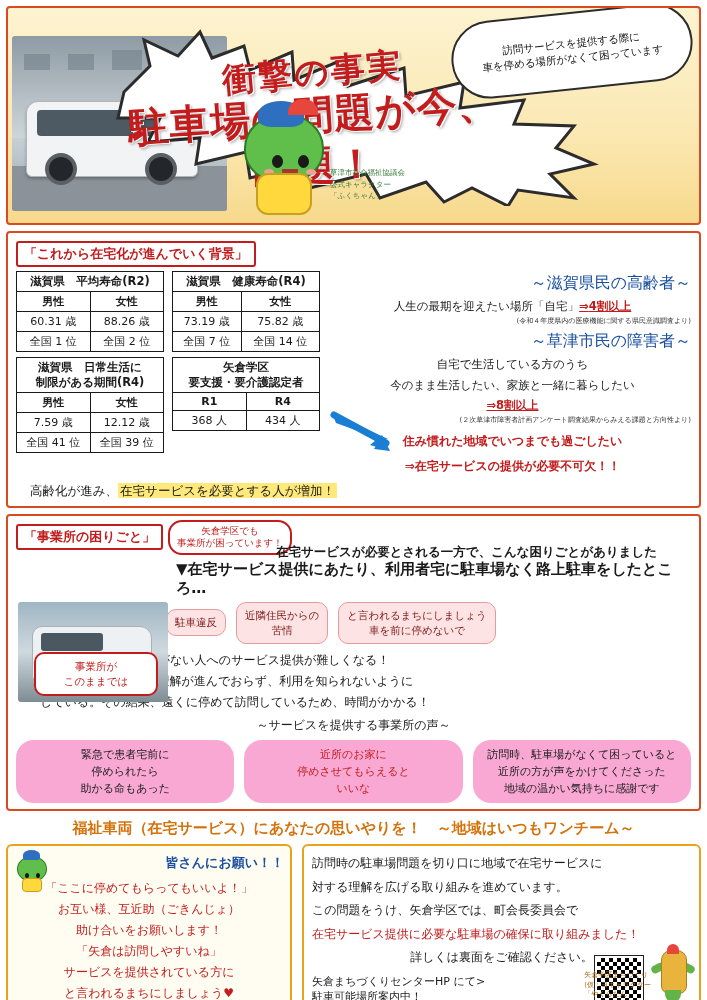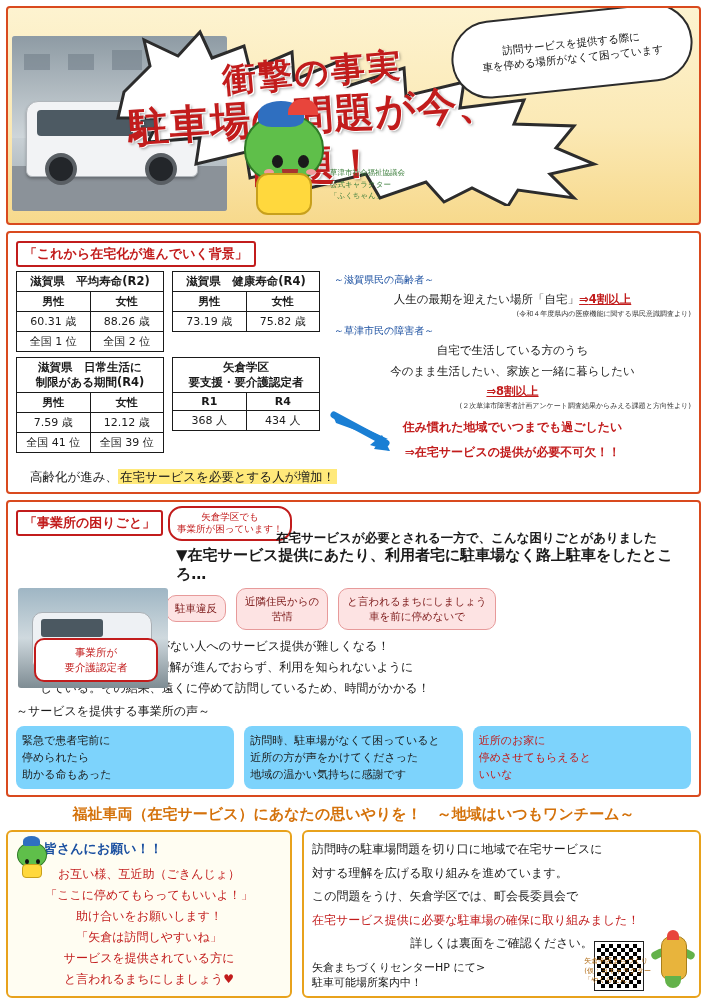--- a/index.html
+++ b/index.html
@@ -60,21 +60,21 @@
   .sec-title{display:inline-block;background:#fff;color:#c21c1c;font-weight:bold;font-size:13px;
       border:2px solid #c21c1c;border-radius:3px;padding:2px 6px;margin-bottom:4px;}
   .row{display:flex;gap:8px;}
   .col-left{width:304px;}
   .col-right{flex:1;padding-left:6px;}
   table.t{border-collapse:collapse;width:100%;background:#fff;margin-bottom:5px;}
   table.t th,table.t td{border:1px solid #1a1a1a;text-align:center;padding:2px 1px;font-size:11px;}
   table.t th.hdr{background:#fff;font-weight:bold;font-size:11.5px;}
   .two{display:flex;gap:8px;}
   .two > div{flex:1;}
-  .rt-h{text-align:left;font-size:10px;color:#1a4fa0;margin:2px 0 3px;}
+  .rt-h{text-align:right;font-size:16px;color:#1a4fa0;margin:2px 0 3px;}
   .rt-p{text-align:center;font-size:11.5px;line-height:1.6;margin:0 0 2px;}
   .u-red{color:#c21c1c;font-weight:bold;text-decoration:underline;}
   .note{font-size:7px;color:#333;text-align:right;line-height:1.4;margin:0 0 4px;}
   .redbox{color:#c21c1c;font-weight:bold;font-size:12px;text-align:center;line-height:1.6;margin-top:6px;}
   .bottom-line{font-size:12.5px;margin-top:6px;padding-left:14px;}
   .hl-y{background:#ffe97a;padding:0 2px;}
   .arrow-blue{position:absolute;}
 
   
   .callout{display:inline-block;background:#fff;border:2px solid #c21c1c;border-radius:14px;
@@ -86,29 +86,29 @@
       text-align:center;line-height:1.45;color:#7a1616;}
   .photo2{position:absolute;left:10px;top:86px;width:150px;height:100px;border-radius:3px;
       background:linear-gradient(180deg,#9fb6c4 0%,#cfd9de 50%,#7e8c93 100%);overflow:hidden;}
   .van2{position:absolute;left:14px;bottom:22px;width:118px;height:52px;background:#eef1f4;border:1px solid #aab0b5;border-radius:10px 12px 4px 4px;}
   .van2 .g{position:absolute;left:8px;top:6px;width:62px;height:18px;background:#4b5861;border-radius:3px;}
   .van2 .stripe{position:absolute;left:6px;bottom:12px;width:104px;height:7px;background:#2f7ec7;border-radius:2px;}
   .van2 .w{position:absolute;bottom:-7px;width:18px;height:18px;border-radius:50%;background:#22262a;border:3px solid #5a5f64;}
   .bubble-red{position:absolute;left:16px;top:50px;width:112px;background:#fff;border:2px solid #c21c1c;border-radius:10px;
       color:#c21c1c;font-size:10.5px;text-align:center;padding:5px 4px;line-height:1.45;}
   .s2-body{margin:6px 0 0 8px;font-size:12px;line-height:1.75;}
-  .s2-center{text-align:left;font-size:12px;margin:4px 0 6px;}
+  .s2-center{text-align:center;font-size:12px;margin:4px 0 6px;}
   .voices{display:flex;gap:10px;justify-content:space-between;margin-top:2px;}
-  .voice{flex:1;background:#7dd3fc;border-radius:8px;padding:6px 6px;text-align:left;font-size:11px;line-height:1.55;}
+  .voice{flex:1;background:#f9a8d4;border-radius:18px;padding:6px 6px;text-align:center;font-size:11px;line-height:1.55;}
 
   
   .banner{text-align:center;color:#d4720b;font-weight:bold;font-size:15px;margin:8px 0 6px;}
   .s3{display:flex;gap:10px;}
   .s3-left{width:270px;border:2px solid #e8a21c;border-radius:6px;background:#fffdf2;padding:6px;position:relative;}
-  .s3-left .ttl{color:#1a4fa0;font-weight:bold;font-size:13px;text-align:left;margin:2px 0 6px;padding-left:30px;}
+  .s3-left .ttl{color:#1a4fa0;font-weight:bold;font-size:13px;text-align:right;margin:2px 0 6px;padding-left:30px;}
   .s3-left p{margin:0;font-size:12px;line-height:1.75;text-align:center;color:#c21c1c;}
   .mini-mascot{position:absolute;left:6px;top:4px;width:34px;height:40px;}
   .mm-head{position:absolute;left:3px;top:6px;width:28px;height:24px;border-radius:50%;background:#5fbf4a;border:1px solid #2f7a26;}
   .mm-hair{position:absolute;left:9px;top:0px;width:17px;height:10px;background:#2f6fc0;border-radius:50% 50% 20% 20%;}
   .mm-eye{position:absolute;top:16px;width:4px;height:5px;background:#111;border-radius:50%;}
   .mm-body{position:absolute;left:8px;top:28px;width:18px;height:12px;background:#ffd83d;border:1px solid #c8a01c;border-radius:4px;}
   .s3-right{flex:1;border:2px solid #e8a21c;border-radius:6px;background:#fff;padding:7px 8px;position:relative;}
   .s3-right p{margin:0 0 2px;font-size:12px;line-height:1.8;}
   .s3-right .red{color:#c21c1c;}
   .qr{position:absolute;right:56px;bottom:6px;width:44px;height:44px;background:
@@ -213,20 +213,24 @@
                     <th class="hdr" colspan="2">滋賀県　健康寿命(R4)</th>
                   </tr>
               <tr>
                     <th>男性</th>
                   <th>女性</th>
                   </tr>
               <tr>
                     <td>73.19 歳</td>
                   <td>75.82 歳</td>
                   </tr>
+              <tr>
+                    <td>全国 7 位</td>
+                  <td>全国 14 位</td>
+                  </tr>
             </tbody>
               </table>
           </div>
         </div>
         <div class="two">
           <div>
             <table class="t">
               <tbody>
                   <tr>
                     <th class="hdr" colspan="2" style="white-space:pre-line;">滋賀県　日常生活に
@@ -307,21 +311,21 @@
     <div class="s2-line" style="margin-left:160px;">▼在宅サービス提供にあたり、利用者宅に駐車場なく路上駐車をしたところ…</div>
 
     <div class="photo2">
       <div class="van2">
         <div class="g"></div>
           <div class="stripe"></div>
         <div class="w" style="left:14px;"></div>
           <div class="w" style="right:16px;"></div>
       </div>
       <div class="bubble-red" style="white-space:pre-line;">事業所が
-要介護認定者</div>
+このままでは</div>
     </div>
 
     <div class="bubbles">
       <div class="bub" style="white-space:pre-line;">駐車違反</div>
       <div class="bub" style="white-space:pre-line;">近隣住民からの
 苦情</div>
       <div class="bub" style="white-space:pre-line;">と言われるまちにしましょう
 車を前に停めないで</div>
     </div>
 
@@ -329,44 +333,44 @@
       <div>⇒このままでは、駐車場がない人へのサービス提供が難しくなる！</div>
       <div>⇒地域で在宅サービスの理解が進んでおらず、利用を知られないように</div>
       <div style="padding-left:14px;">している。その結果、遠くに停めて訪問しているため、時間がかかる！</div>
     </div>
     <div class="s2-center">～サービスを提供する事業所の声～</div>
 
     <div class="voices">
       <div class="voice" style="white-space:pre-line;">緊急で患者宅前に
 停められたら
 助かる命もあった</div>
+      <div class="voice em" style="white-space:pre-line;color:#c21c1c;">近所のお家に
+停めさせてもらえると
+いいな</div>
       <div class="voice" style="white-space:pre-line;max-width:250px;">訪問時、駐車場がなくて困っていると
 近所の方が声をかけてくださった
 地域の温かい気持ちに感謝です</div>
-      <div class="voice em" style="white-space:pre-line;color:#c21c1c;">近所のお家に
-停めさせてもらえると
-いいな</div>
     </div>
   </div>
 
   <div class="banner">福祉車両（在宅サービス）にあなたの思いやりを！　～地域はいつもワンチーム～</div>
 
   <div class="s3">
     <div class="s3-left">
       <div class="mini-mascot">
         <div class="mm-head">
             <div class="mm-eye" style="left:7px;"></div>
             <div class="mm-eye" style="left:18px;"></div>
           </div>
         <div class="mm-hair"></div>
         <div class="mm-body"></div>
       </div>
       <div class="ttl">皆さんにお願い！！</div>
+      <p>「ここに停めてもらってもいいよ！」</p>
       <p>お互い様、互近助（ごきんじょ）</p>
-      <p>「ここに停めてもらってもいいよ！」</p>
       <p>助け合いをお願いします！</p>
       <p>「矢倉は訪問しやすいね」</p>
       <p>サービスを提供されている方に</p>
       <p>と言われるまちにしましょう♥</p>
     </div>
 
     <div class="s3-right">
       <p>訪問時の駐車場問題を切り口に地域で在宅サービスに</p>
       <p>対する理解を広げる取り組みを進めています。</p>
       <p>この問題をうけ、矢倉学区では、町会長委員会で</p>

